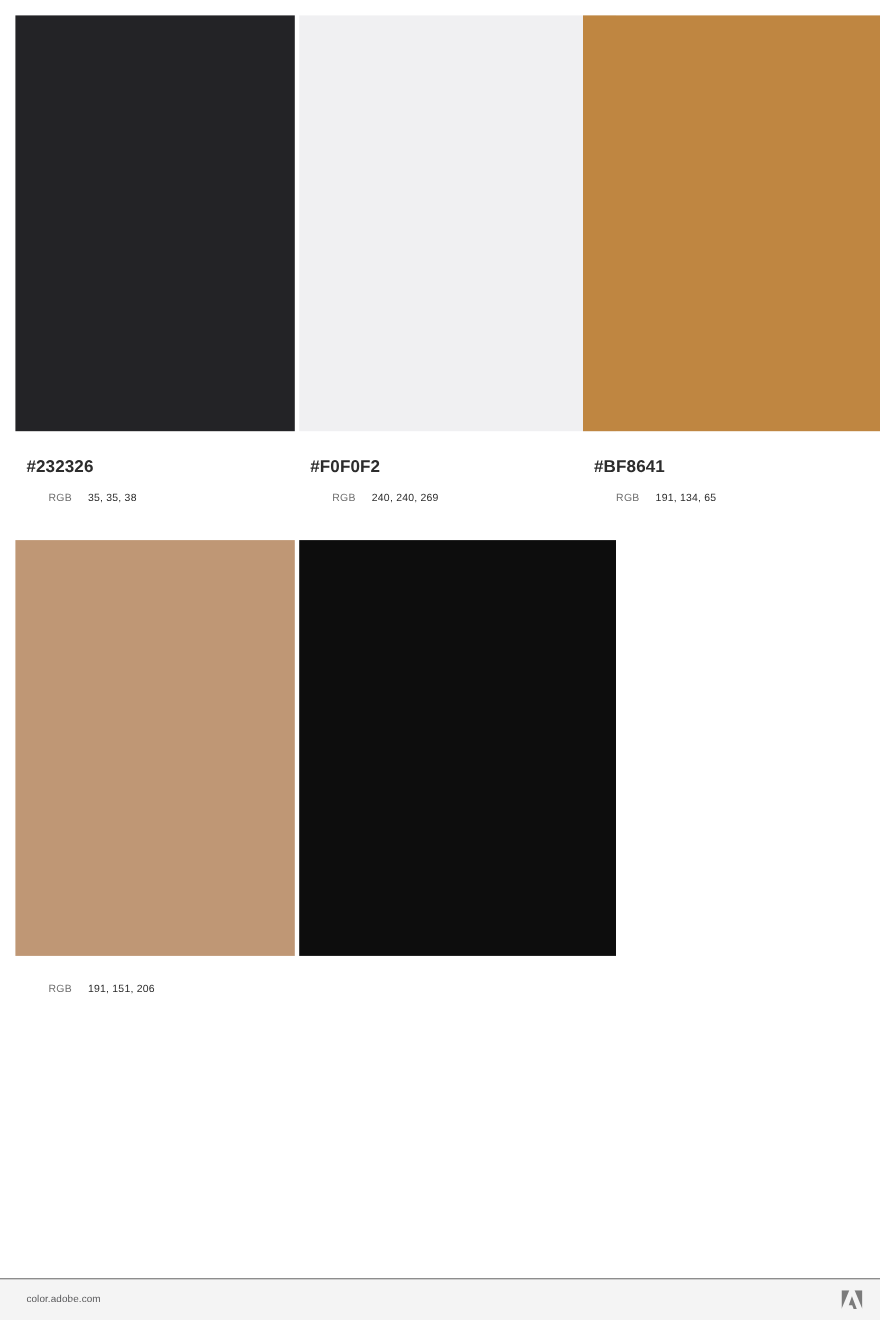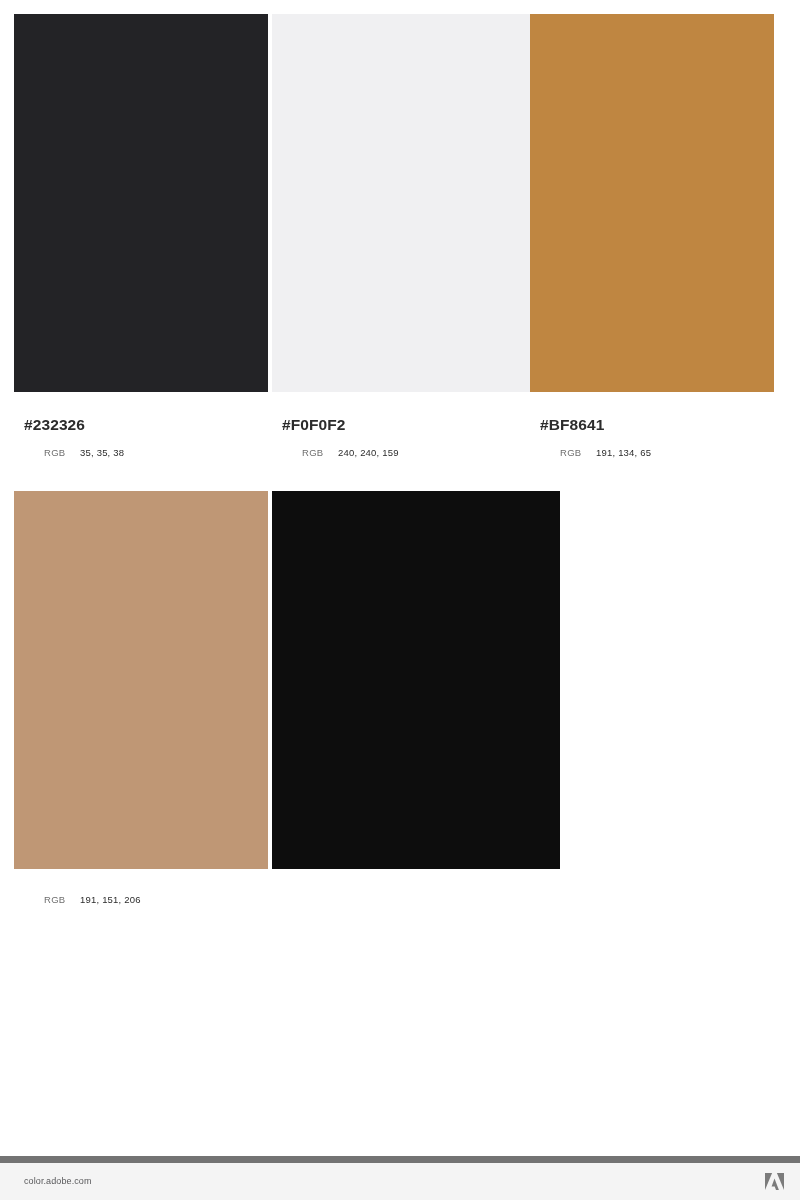--- a/index.html
+++ b/index.html
@@ -35,21 +35,21 @@
   }
   #swatch-row-1 { top: 14px; }
   #swatch-row-2 { top: 491px; }
 
   .swatch-cell {
     position: absolute;
     top: 0;
   }
   .swatch-cell.col-0 { left: 14px;  width: 254px; }
   .swatch-cell.col-1 { left: 272px; width: 288px; }
-  .swatch-cell.col-2 { left: 530px; width: 244px; }
+  .swatch-cell.col-2 { left: 530px; width: 270px; }
 
   .swatch-chip {
     display: block;
     width: 100%;
     height: 378px;
   }
   #swatch-row-2 .swatch-chip {
     height: 378px;
   }
 
@@ -97,21 +97,21 @@
   }
 
   
   #page-footer {
     position: absolute;
     left: 0;
     bottom: 0;
     width: 800px;
     height: 37px;
     background: #f4f4f4;
-    border-top: 7px solid #737373;
+    border-top: 1px solid #737373;
   }
   #footer-url {
     position: absolute;
     left: 24px;
     top: 13px;
     font-family: "Liberation Sans", sans-serif;
     font-size: 9px;
     color: #59595b;
     letter-spacing: 0.1px;
   }
@@ -138,21 +138,21 @@
           <span class="swatch-rgb-label">RGB</span><span class="swatch-rgb-value">35, 35, 38</span>
         </span>
       </div>
     </div>
 
     <div class="swatch-cell col-1">
       <span class="swatch-chip" id="chip-1" style="background-color: rgb(240, 240, 242);"></span>
       <div class="swatch-info">
         <span class="swatch-hex">#F0F0F2</span>
         <span class="swatch-rgb-line">
-          <span class="swatch-rgb-label">RGB</span><span class="swatch-rgb-value">240, 240, 159</span>
+          <span class="swatch-rgb-label">RGB</span><span class="swatch-rgb-value">240, 240, 269</span>
         </span>
       </div>
     </div>
 
     <div class="swatch-cell col-2">
       <span class="swatch-chip" id="chip-2" style="background-color: rgb(191, 134, 65);"></span>
       <div class="swatch-info">
         <span class="swatch-hex">#BF8641</span>
         <span class="swatch-rgb-line">
           <span class="swatch-rgb-label">RGB</span><span class="swatch-rgb-value">191, 134, 65</span>

